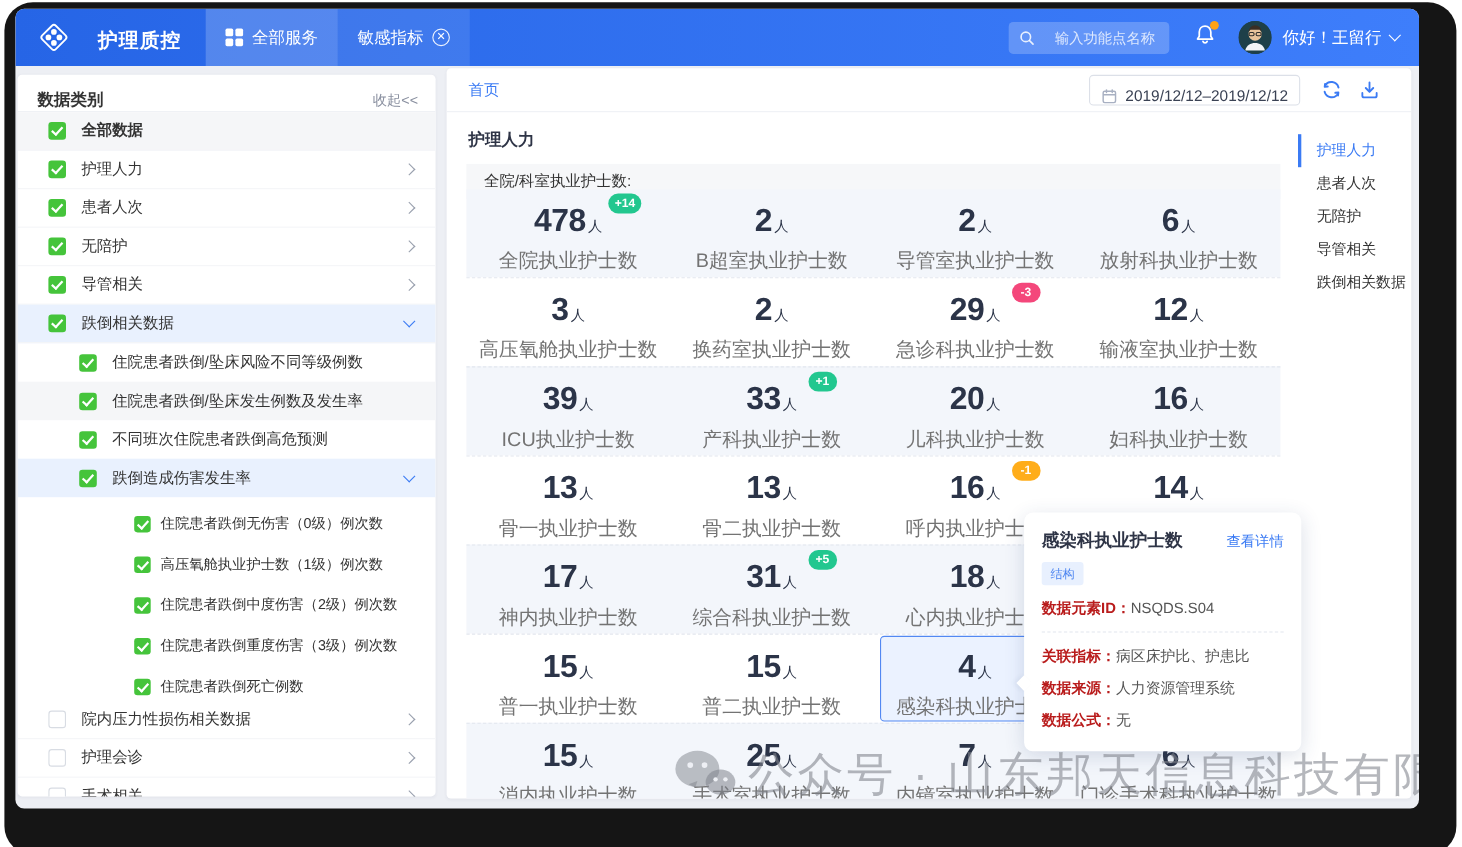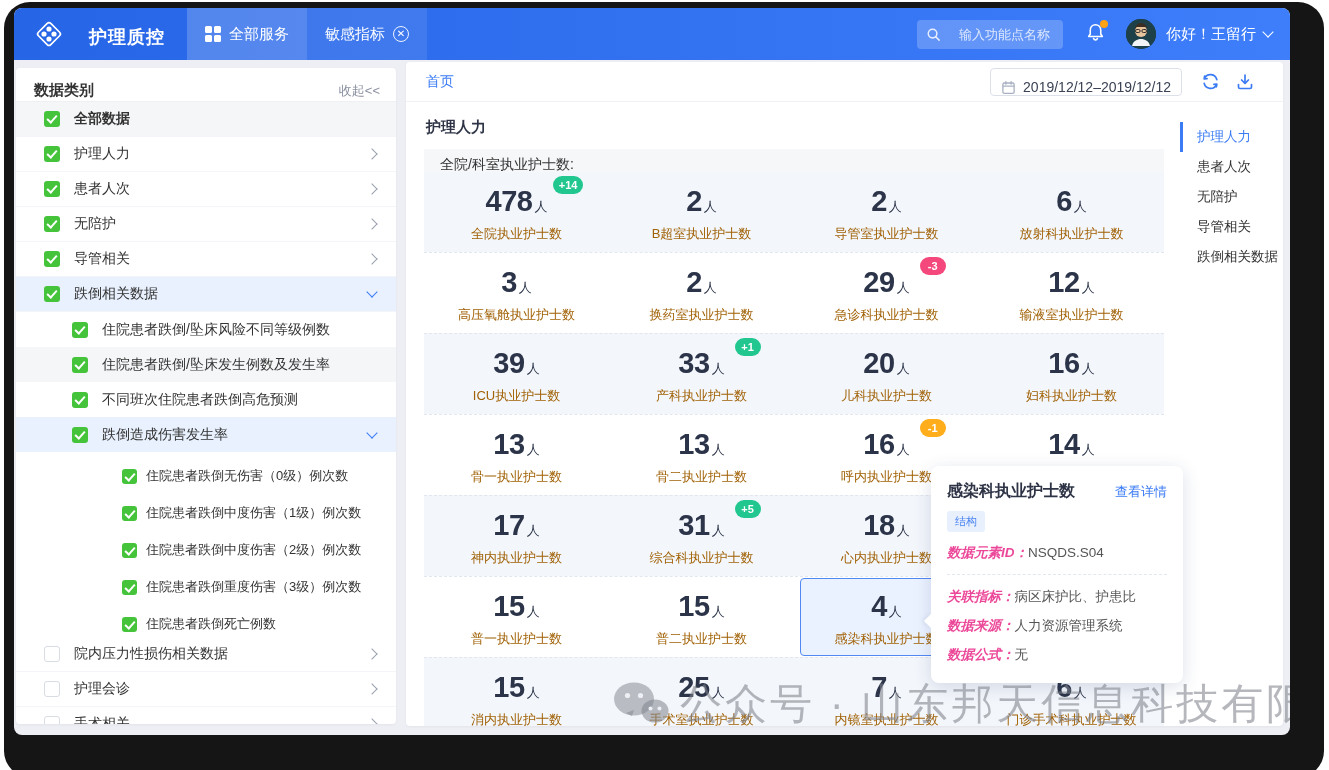--- a/index.html
+++ b/index.html
@@ -79,40 +79,40 @@
   .cell > div { position:relative; }
   .num-wrap { display:inline-block; position:relative; }
   .num { font-size:29px; font-weight:700; color:#2B3448; letter-spacing:-.5px; }
   .unit { font-size:13px; color:#2B3448; margin-left:2px; }
   .badge { position:absolute; top:-9px; right:-36px; min-width:26px; height:18px; border-radius:9px;
            color:#fff; font-size:11px; font-weight:700; display:flex; align-items:center; justify-content:center;
            padding:0 6px; }
   .badge.green { background:#22C78F; }
   .badge.red { background:#F4477B; }
   .badge.orange { background:#FFAD1A; }
-  .stat-label { font-size:13px; color:#a16207; margin-top:7px; white-space:nowrap; }
+  .stat-label { font-size:18px; color:#737373; margin-top:7px; white-space:nowrap; }
 
   
   .anchor-nav { position:absolute; left:774px; top:60px; width:100px; }
   .anchor-item { font-size:13.5px; color:#333; line-height:30px; padding-left:14px; cursor:pointer;
                  border-left:3px solid transparent; white-space:nowrap; }
   .anchor-item.active { color:#3B7BF4; border-left-color:#3B7BF4; }
 
   
   .tooltip { position:absolute; left:917px; top:458px; width:252px; background:#fff; border-radius:8px;
              box-shadow:0 4px 18px rgba(40,60,110,.16); padding:15px 16px 14px; z-index:30; }
   .tooltip::before { content:''; position:absolute; left:-5px; top:150px; width:10px; height:10px;
                      background:#fff; transform:rotate(45deg); box-shadow:-2px 2px 4px rgba(40,60,110,.06); }
   .tt-head { display:flex; align-items:center; justify-content:space-between; }
   .tt-title { font-size:16px; font-weight:700; color:#2E3446; }
   .tt-link { font-size:13px; color:#3B7BF4; cursor:pointer; flex:none; }
   .tt-tag { display:inline-block; margin:9px 0 6px; background:#E8F0FE; color:#4A83F0; font-size:11px;
             padding:3px 8px; border-radius:3px; }
   .tt-row { font-size:13.5px; line-height:29px; white-space:nowrap; }
-  .tt-label { color:#ec4899; font-weight:700;font-style:italic; }
+  .tt-label { color:#b91c1c; font-weight:700; }
   .tt-val { color:#555; }
   .tt-divider { border-top:1px dashed #E2E6EE; margin:7px 0; }
 
   
   .watermark { position:absolute; left:598px; top:668px; z-index:40; pointer-events:none;
                display:flex; align-items:center; gap:10px; white-space:nowrap; }
   .wm-text { font-size:42px; letter-spacing:3px; color:rgba(128,131,140,.58); font-weight:500; }
 </style>
 </head>
 <body>
@@ -224,21 +224,21 @@
           <span class="cb"></span>
           <span>跌倒造成伤害发生率</span>
           <span class="chev down"></span>
         </div>
         <div class="side-item lv2">
           <span class="cb"></span>
           <span>住院患者跌倒无伤害（0级）例次数</span>
         </div>
         <div class="side-item lv2">
           <span class="cb"></span>
-          <span>住院患者跌倒中度伤害（1级）例次数</span>
+          <span>高压氧舱执业护士数（1级）例次数</span>
         </div>
         <div class="side-item lv2">
           <span class="cb"></span>
           <span>住院患者跌倒中度伤害（2级）例次数</span>
         </div>
         <div class="side-item lv2">
           <span class="cb"></span>
           <span>住院患者跌倒重度伤害（3级）例次数</span>
         </div>
         <div class="side-item lv2">

